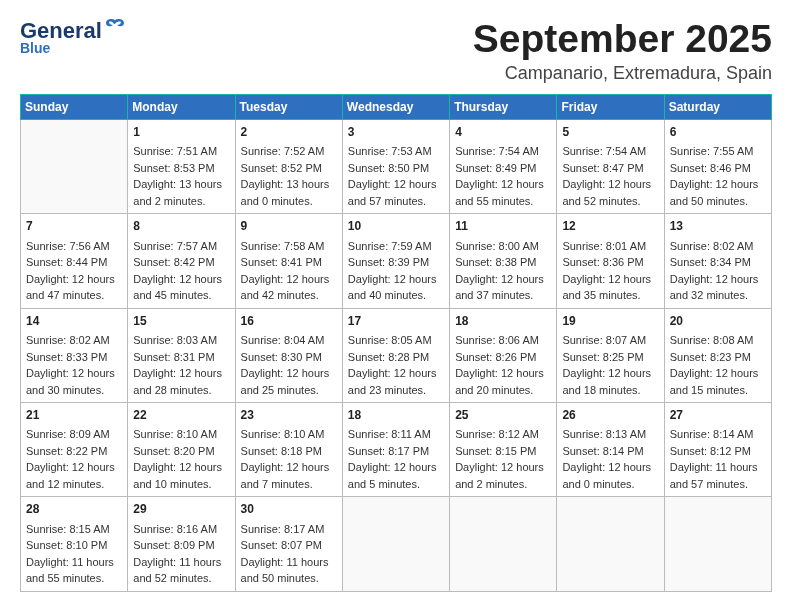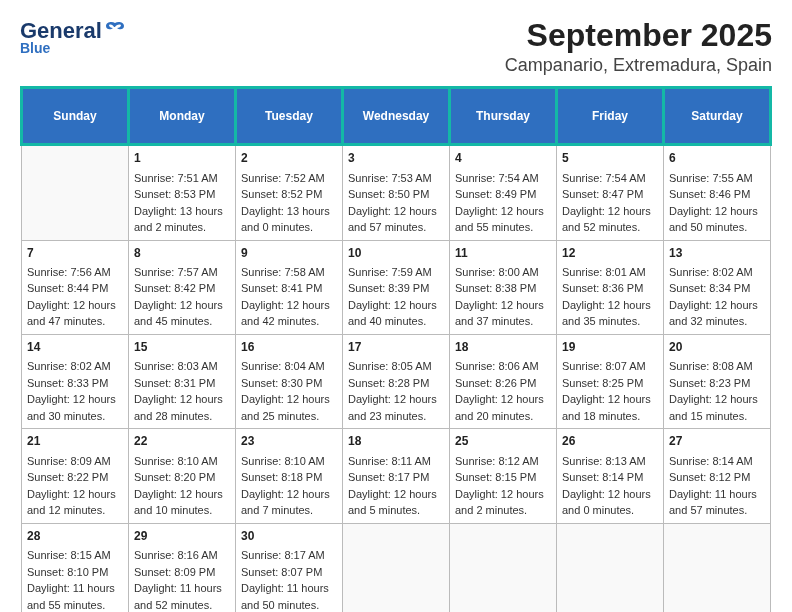--- a/index.html
+++ b/index.html
@@ -22,49 +22,48 @@
       align-items: flex-start;
       margin-bottom: 10px;
     }
     .logo {
       display: flex;
       flex-direction: column;
       align-items: flex-start;
     }
     .logo-row {
       display: flex;
-      align-items: center;
     }
     .title-block {
       text-align: right;
     }
     .month-title {
-      font-size: 32px;
+      font-size: 39px;
       font-weight: bold;
       color: #222;
       line-height: 1.1;
     }
     .subtitle {
       font-size: 18px;
       color: #444;
       margin-top: 2px;
     }
     .calendar {
       width: 100%;
       border-collapse: collapse;
       font-size: 10.5px;
     }
     .calendar thead tr th {
       background: #2f6fc0;
       color: #fff;
       font-size: 12px;
       font-weight: bold;
-      padding: 20px 4px;
-      text-align: center;
-      border: 3px solid #14b8a6;
+      padding: 5px 4px;
+      text-align: left;
+      border: 1px solid #14b8a6;
     }
     .calendar tbody tr td {
       border: 1px solid #bbb;
       vertical-align: top;
       padding: 4px 5px;
       height: 82px;
       width: 107px;
       color: #333;
       font-size: 10px;
       line-height: 1.45;

